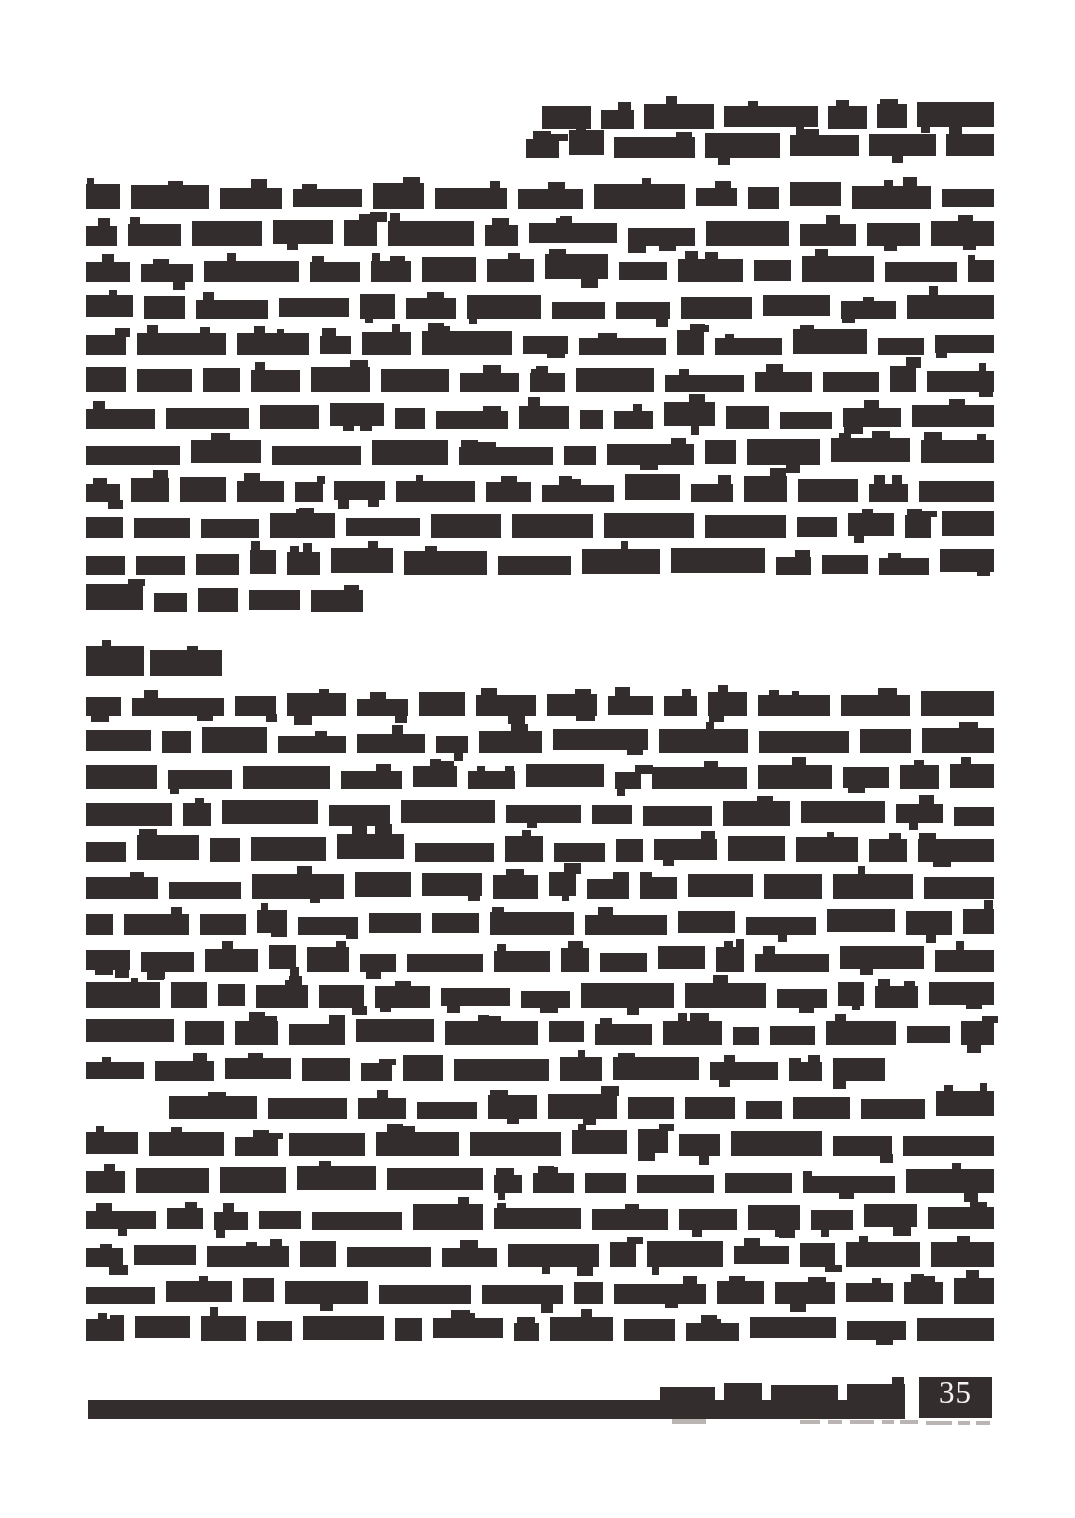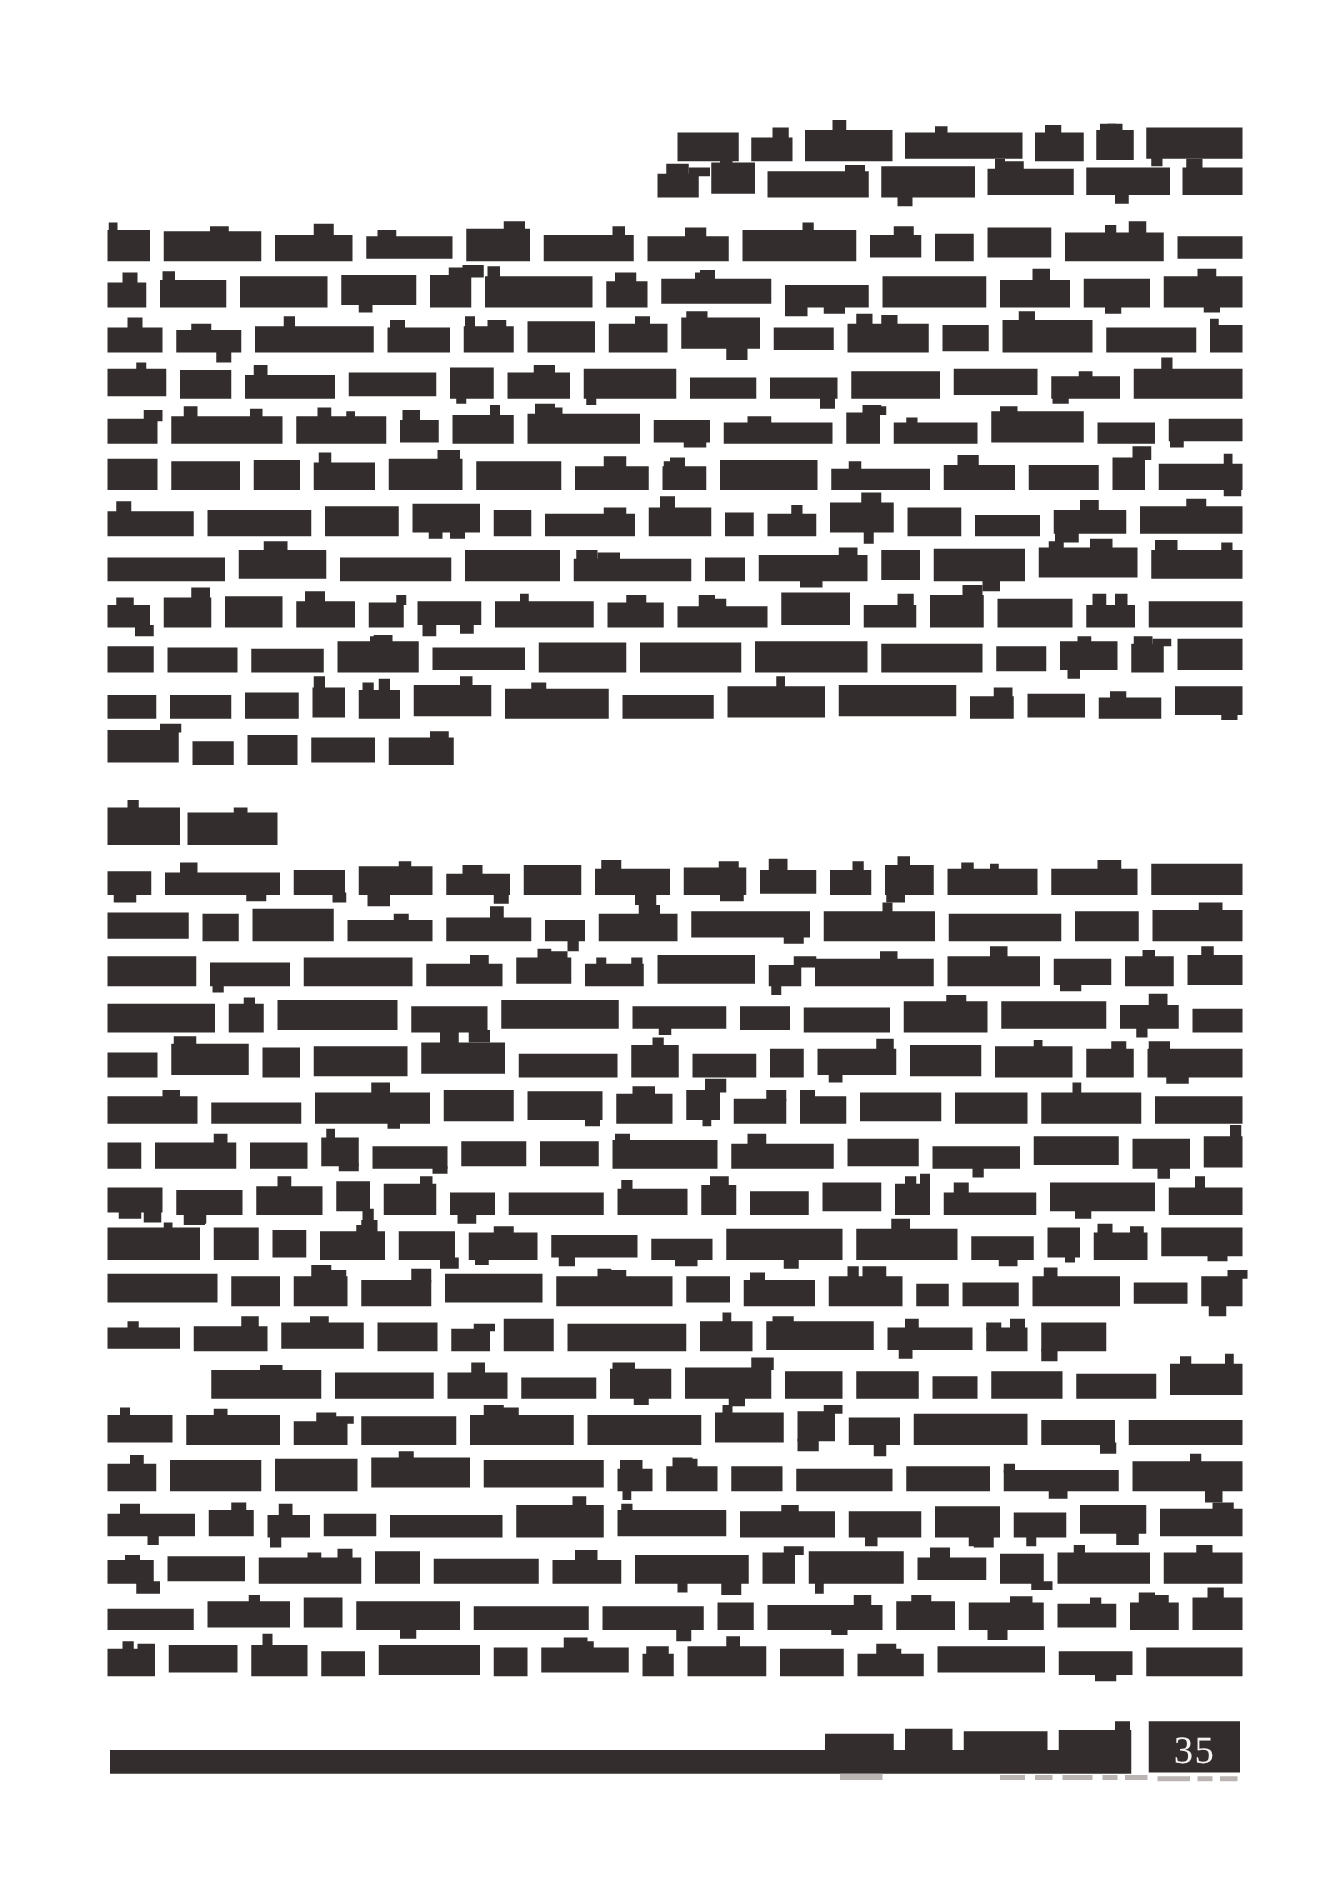--- a/index.html
+++ b/index.html
@@ -20,21 +20,21 @@
   .blob-word{
     position:relative;
     display:block;
     flex-basis:0;
     min-width:8px;
   }
   .blob-word i{display:block;}
   .footer-bar{position:absolute;}
   .page-badge{
     position:absolute;
-    display:flex;align-items:flex-end;justify-content:center;
+    display:flex;align-items:flex-start;justify-content:center;
   }
   .page-badge span{
     font-family:"Liberation Serif", serif;
     font-size:31px;
     letter-spacing:1px;
     line-height:1;
     padding-bottom:3px;
   }
   .artifact{position:absolute;}
 </style>

